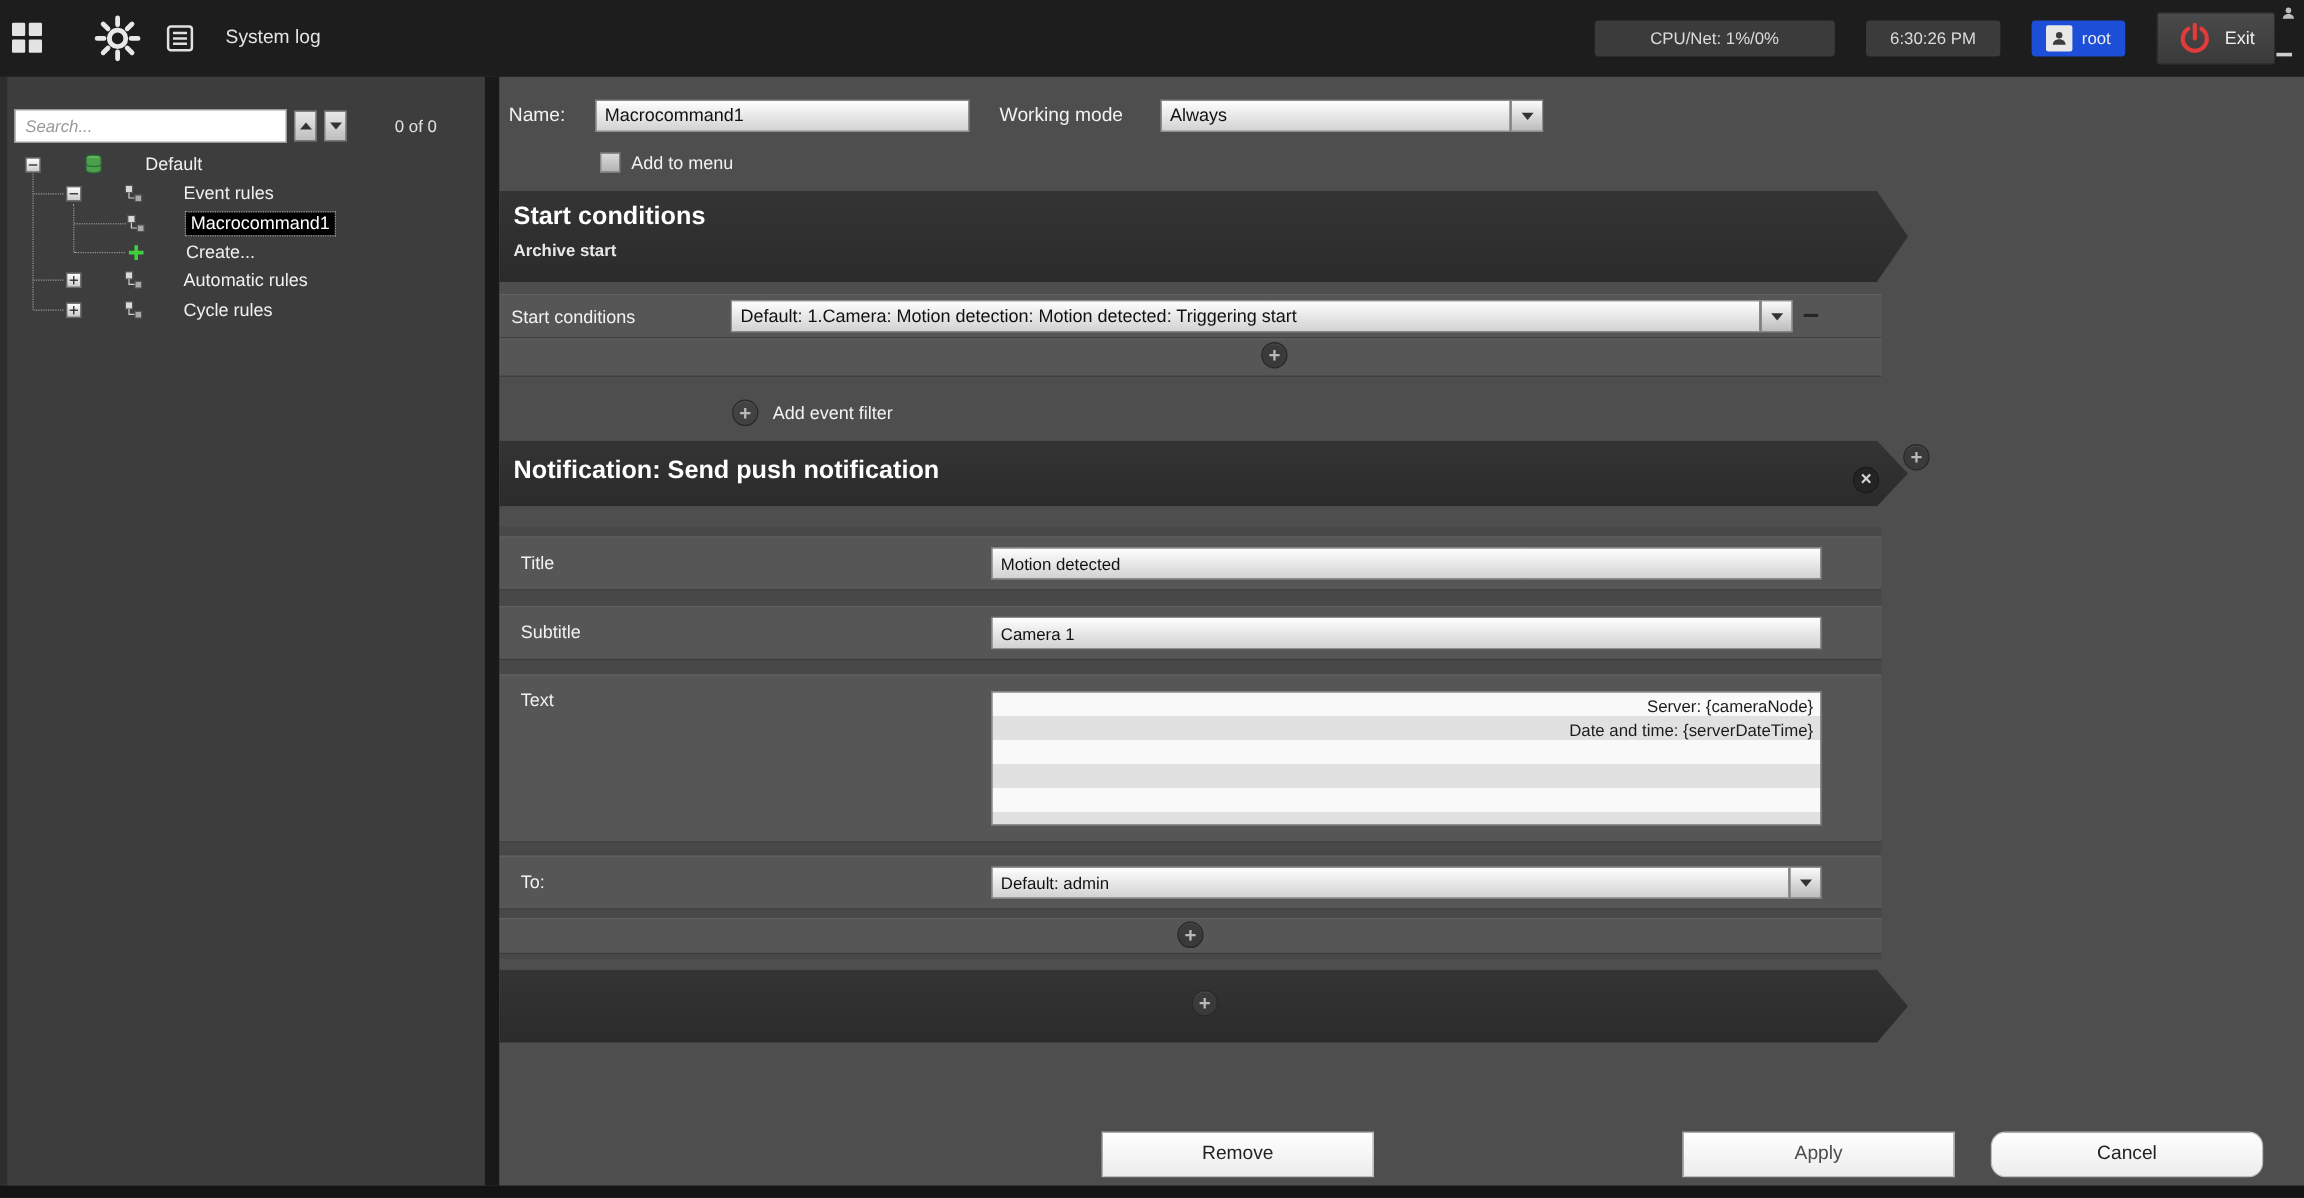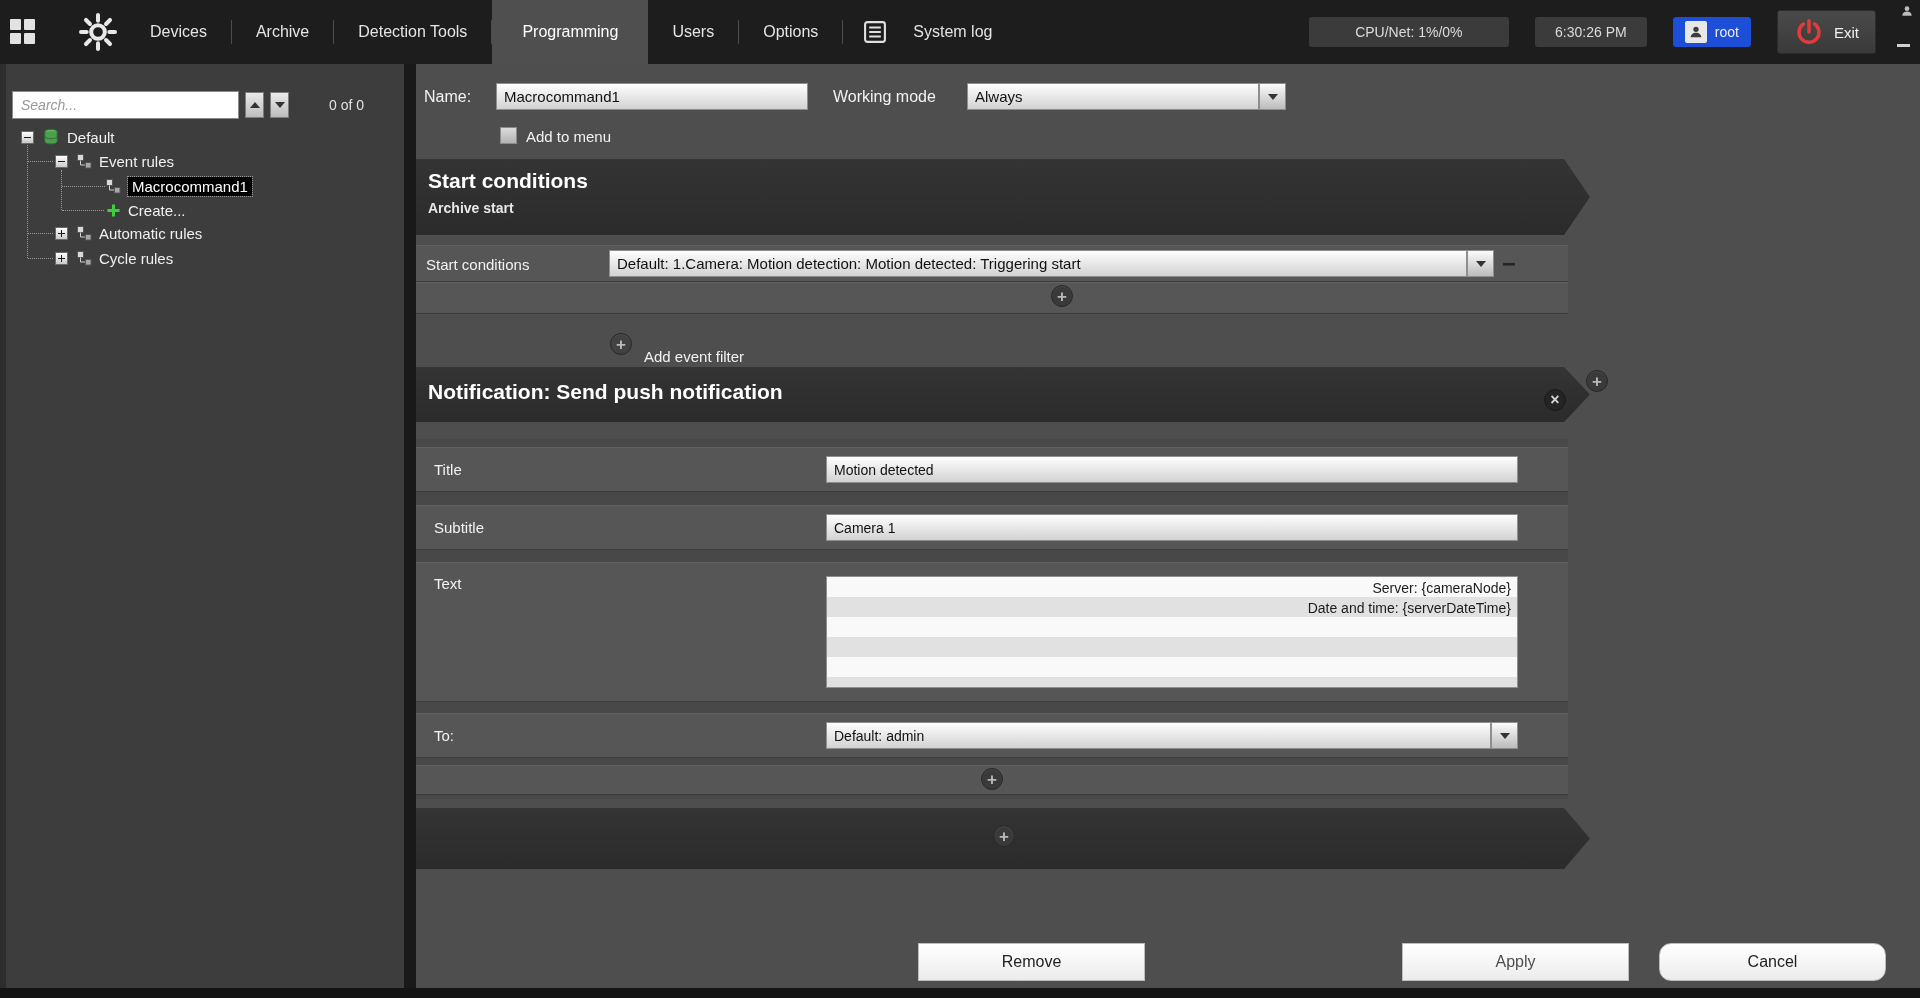--- a/index.html
+++ b/index.html
@@ -11,21 +11,21 @@
   .topbar { position:absolute; top:0; left:0; width:1920px; height:64px; background:#1d1d1d; display:flex; align-items:center; z-index:5; }
   .grid-icon { margin-left:10px; width:26px; height:26px; display:grid; grid-template-columns:11px 11px; grid-template-rows:11px 11px; gap:3px; cursor:pointer; }
   .grid-icon span { background:#e3e3e3; border-radius:1px; }
   .gear-wrap { margin-left:42px; display:flex; align-items:center; cursor:pointer; }
   nav.mainnav { display:flex; align-items:center; height:100%; margin-left:8px; }
   .nav-item { padding:0 24px; font-size:16px; color:#e4e4e4; cursor:pointer; white-space:nowrap; }
   .nav-sep { width:1px; height:24px; background:#4d4d4d; }
   .nav-item.active { background:#4f4f4f; height:64px; display:flex; align-items:center; padding:0 30px; color:#fff; }
   .syslog { display:flex; align-items:center; margin-left:4px; }
   .syslog-icon { display:flex; align-items:center; margin-left:14px; cursor:pointer; }
-  .right-cluster { margin-left:auto; display:flex; align-items:center; gap:26px; margin-right:44px;padding-left:16px; }
+  .right-cluster { margin-left:auto; display:flex; align-items:center; gap:26px; margin-right:24px;padding-left:16px; }
   .badge { background:#3b3b3b; border-radius:3px; height:30px; display:flex; align-items:center; justify-content:center; padding:0 18px; font-size:14px; color:#dcdcdc; white-space:nowrap; }
   .badge.cpu { min-width:200px; }
   .badge.time { min-width:112px; }
   .user-badge { background:#1d4ed8; padding:0 12px; gap:8px; font-size:14px; color:#eee; cursor:pointer; }
   .user-ic { width:22px; height:22px; background:#e8e8e8; border-radius:2px; display:flex; align-items:center; justify-content:center; }
   .exit-btn { background:linear-gradient(#4a4a4a,#3a3a3a); border:1px solid #2c2c2c; border-radius:3px; height:44px; display:flex; align-items:center; gap:10px; padding:0 16px; font-size:15px; color:#f0f0f0; cursor:pointer; font-family:inherit; }
   .corner { position:absolute; right:4px; top:2px; width:26px; height:60px; }
   .corner .mini-person { position:absolute; right:2px; top:2px; }
   .corner .mini-minus { position:absolute; right:6px; top:42px; width:13px; height:3px; background:#cfcfcf; }
 
@@ -34,21 +34,21 @@
   .sidebar::before { content:""; position:absolute; left:0; top:0; bottom:0; width:6px; background:#2d2d2d; }
   .search-row { position:absolute; left:12px; top:27px; display:flex; align-items:center; }
   .search-row input { width:227px; height:28px; border:1px solid #8a8a8a; background:#fff; font-size:14px; font-style:italic; padding:0 8px; color:#222; outline:none; font-family:inherit; }
   .search-row input::placeholder { color:#999; font-style:italic; }
   .mini-btn { width:19px; height:26px; margin-left:6px; background:linear-gradient(#e9e9e9,#bdbdbd); border:1px solid #7c7c7c; display:flex; align-items:center; justify-content:center; cursor:pointer; }
   .tri { width:0; height:0; border-left:5px solid transparent; border-right:5px solid transparent; }
   .tri.up { border-bottom:6px solid #333; }
   .tri.down { border-top:6px solid #333; }
   .count { margin-left:40px; font-size:14px; color:#e2e2e2; }
   .tree { position:absolute; left:0; top:0; right:0; bottom:0; }
-  .trow { position:absolute; height:22px; display:flex; align-items:center; font-size:15px; color:#f0f0f0; white-space:nowrap; }
+  .trow { position:absolute; height:22px; display:flex; align-items:center; font-size:15px; color:#f0f0f0; white-space:nowrap;gap:27px; }
   .trow .tlabel { margin-left:7px; cursor:pointer; }
   .trow .tlabel.selected { background:#000; color:#fff; padding:1px 4px; outline:1px dotted #9a9a9a; }
   .ebox { width:13px; height:13px; background:linear-gradient(#fff,#c9c9c9); border:1px solid #6a6a6a; position:relative; flex:0 0 auto; cursor:pointer; }
   .ebox::before { content:""; position:absolute; left:2px; right:2px; top:5px; height:1px; background:#1a1a1a; }
   .ebox.plus::after { content:""; position:absolute; top:2px; bottom:2px; left:5px; width:1px; background:#1a1a1a; }
   .ticon { margin-left:8px; display:flex; align-items:center; flex:0 0 auto; }
   .guide-v { position:absolute; border-left:1px dotted #9a9a9a; width:0; }
   .guide-h { position:absolute; border-top:1px dotted #9a9a9a; height:0; }
   .v-divider { position:absolute; top:64px; left:404px; width:12px; bottom:10px; background:#191919; z-index:4; }
   .bottom-strip { position:absolute; left:0; right:0; bottom:0; height:10px; background:#141414; z-index:6; }
@@ -92,33 +92,20 @@
         <path d="M18.8 12H22.2"></path>
           <path d="M16.81 16.81 19.21 19.21"></path>
           <path d="M12 18.8V22.2"></path>
           <path d="M7.19 16.81 4.79 19.21"></path>
         <path d="M5.2 12H1.8"></path>
           <path d="M7.19 7.19 4.79 4.79"></path>
           <path d="M12 5.2V1.8"></path>
           <path d="M16.81 7.19 19.21 4.79"></path>
       </svg>
     </div>
-    <nav class="mainnav">
-      <span class="nav-item">Devices</span>
-      <span class="nav-sep"></span>
-      <span class="nav-item">Archive</span>
-      <span class="nav-sep"></span>
-      <span class="nav-item">Detection Tools</span>
-      <span class="nav-sep"></span>
-      <span class="nav-item active">Programming</span>
-      <span class="nav-item">Users</span>
-      <span class="nav-sep"></span>
-      <span class="nav-item">Options</span>
-      <span class="nav-sep"></span>
-    </nav>
     <div class="syslog">
       <span class="syslog-icon">
         <svg width="28" height="28" viewBox="0 0 24 24" fill="none" stroke="#e0e0e0" stroke-width="1.8">
           <rect x="3.5" y="3.5" width="17" height="17" rx="2"></rect>
           <path d="M7 8.2h10M7 12h10M7 15.8h10"></path>
         </svg>
       </span>
       <span class="nav-item">System log</span>
     </div>
     <div class="right-cluster">
@@ -274,21 +261,21 @@
       <span class="combo-btn">
           <span class="tri down"></span>
         </span>
     </div>
     <span class="minus-glyph" style="left:1086px; top:188px;">−</span>
 
     <div class="band" style="top:218px; height:32px;"></div>
     <span class="plus-btn" style="left:635px; top:221px;">+</span>
 
     <span class="plus-btn" style="left:194px; top:269px; background:#424242;">+</span>
-    <span class="aef-text" style="left:228px; top:284px;">Add event filter</span>
+    <span class="aef-text" style="left:228px; top:272px;">Add event filter</span>
 
     <div class="chev-banner" style="top:303px; height:55px;">
       <div class="banner-title" style="padding-top:13px;">Notification: Send push notification</div>
     </div>
     <span class="close-btn" style="left:1128px; top:325px;">×</span>
     <span class="plus-btn" style="left:1170px; top:306px;">+</span>
 
     <div class="rows-bg" style="top:375px; height:360px;"></div>
 
     <div class="band" style="top:383px; height:45px;"></div>

